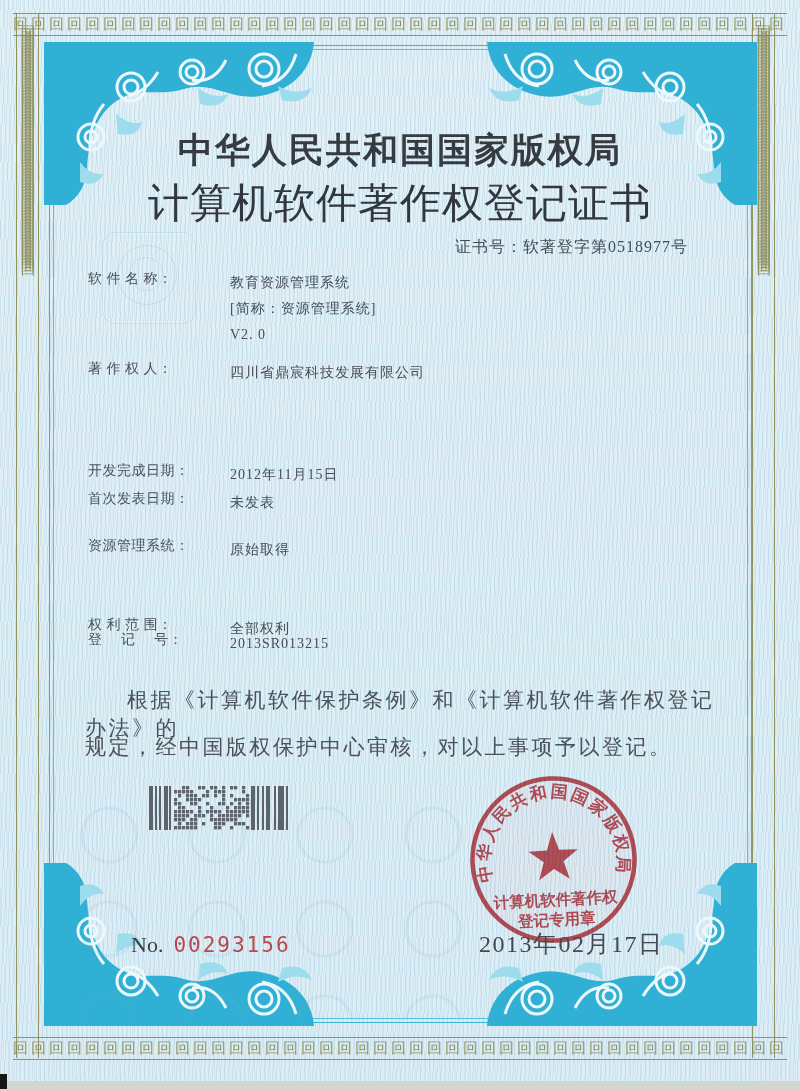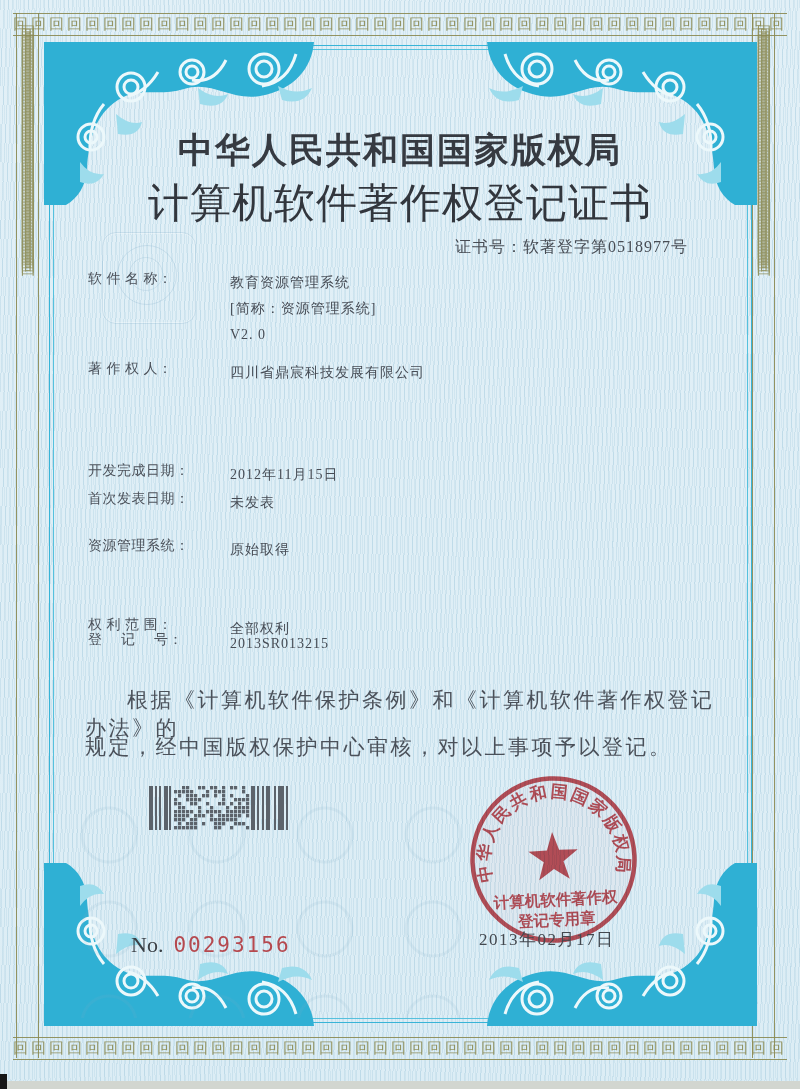--- a/index.html
+++ b/index.html
@@ -53,21 +53,21 @@
   .row .val{color:#464c55;letter-spacing:1px;}
   .row .val div{line-height:26px;}
   .stmt{position:absolute;left:85px;right:80px;font-size:21px;color:#4b515a;letter-spacing:2.5px;}
   .stmt.l1{top:686px;text-indent:42px;}
   .stmt.l2{top:733px;}
   
   .barcode{position:absolute;left:149px;top:784px;}
   
   .seal{position:absolute;left:466px;top:772px;width:175px;height:175px;transform:rotate(-3deg);
         opacity:.92;mix-blend-mode:multiply;}
-  .issue-date{position:absolute;left:479px;top:928px;font-size:17px;color:#43484f;letter-spacing:1.5px;text-align:right;}
+  .issue-date{position:absolute;left:479px;top:928px;font-size:24px;color:#43484f;letter-spacing:1.5px;text-align:right;}
   .serial{position:absolute;left:131px;top:932px;font-size:22px;color:#3a3f45;}
   .serial .num{font-family:"DejaVu Sans Mono","Liberation Mono",monospace;color:#b5494f;
        letter-spacing:2px;font-size:21px;margin-left:10px;margin-top:20px;}
   
   .scan-bottom{position:absolute;left:0;right:0;bottom:0;height:8px;background:#d2d6d0;}
   .scan-notch{position:absolute;left:0;bottom:0;width:7px;height:15px;background:#161616;}
 </style>
 </head>
 <body>
 

